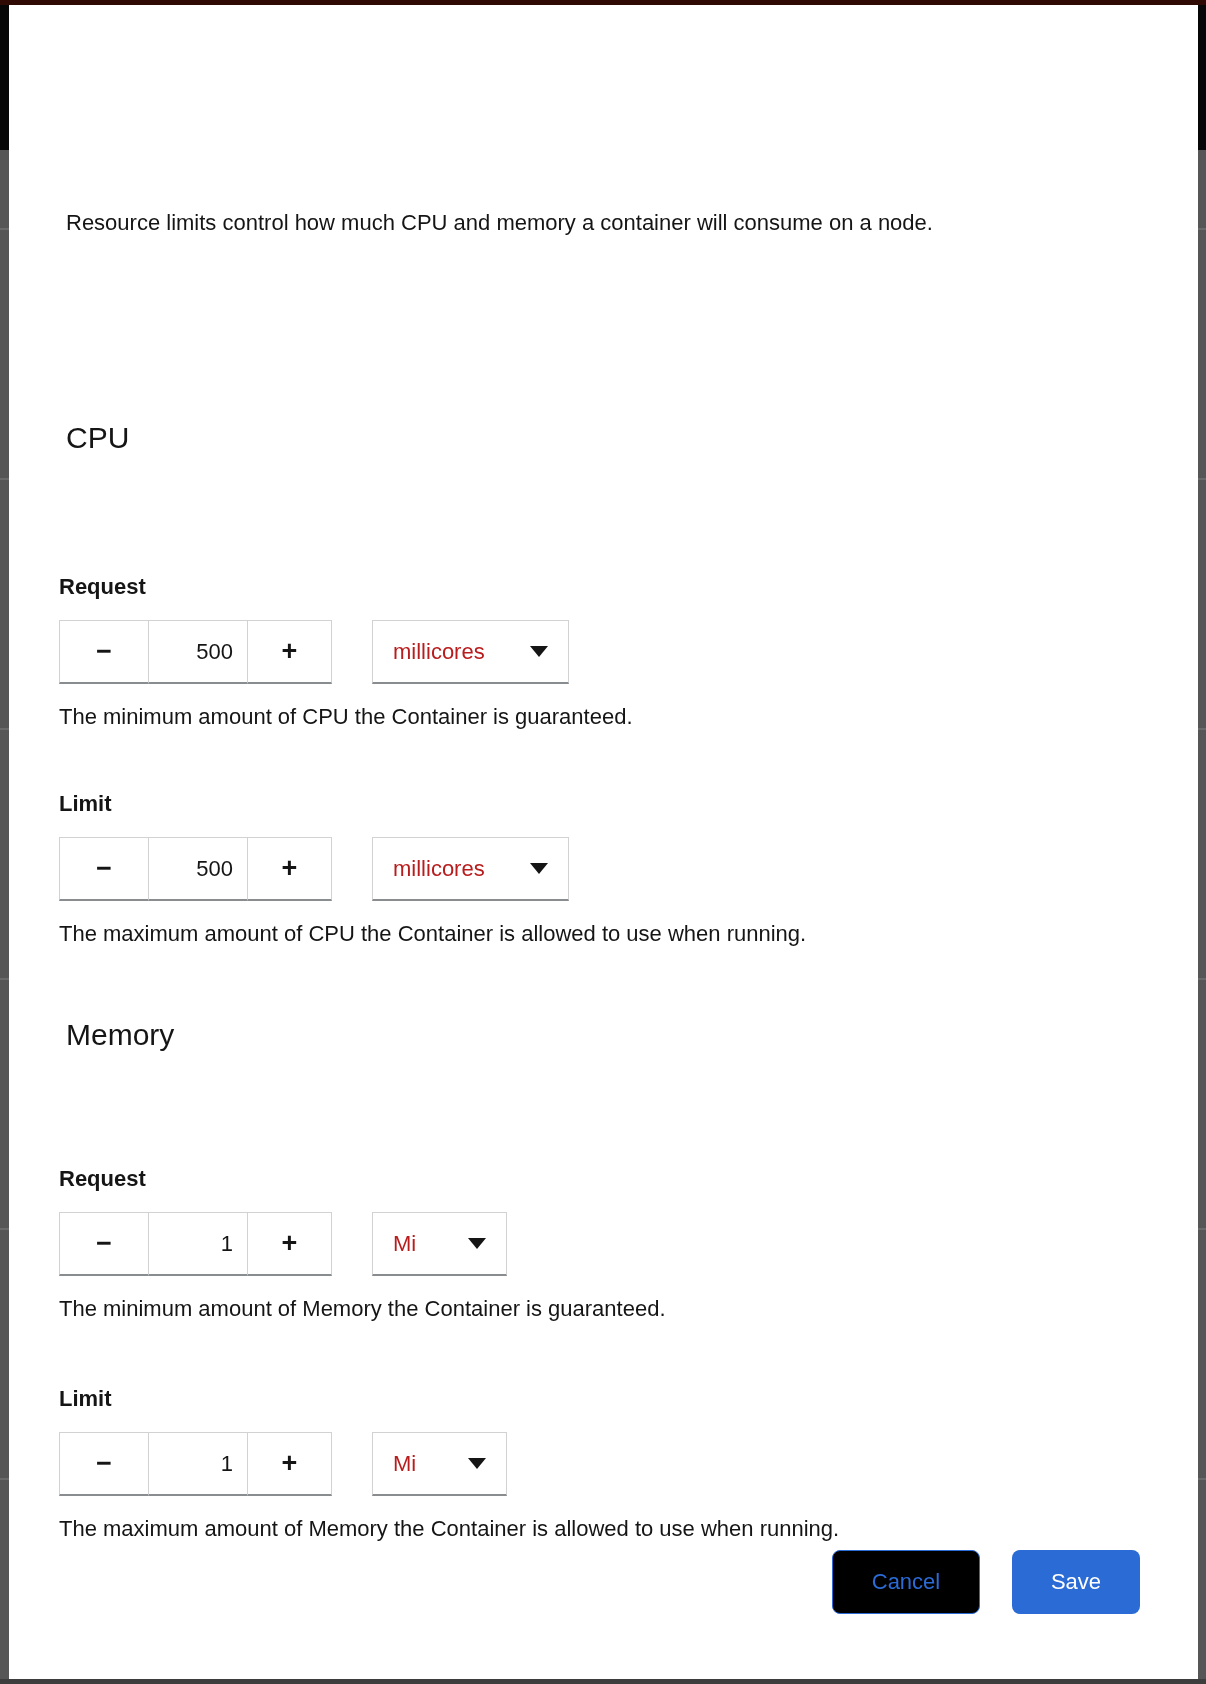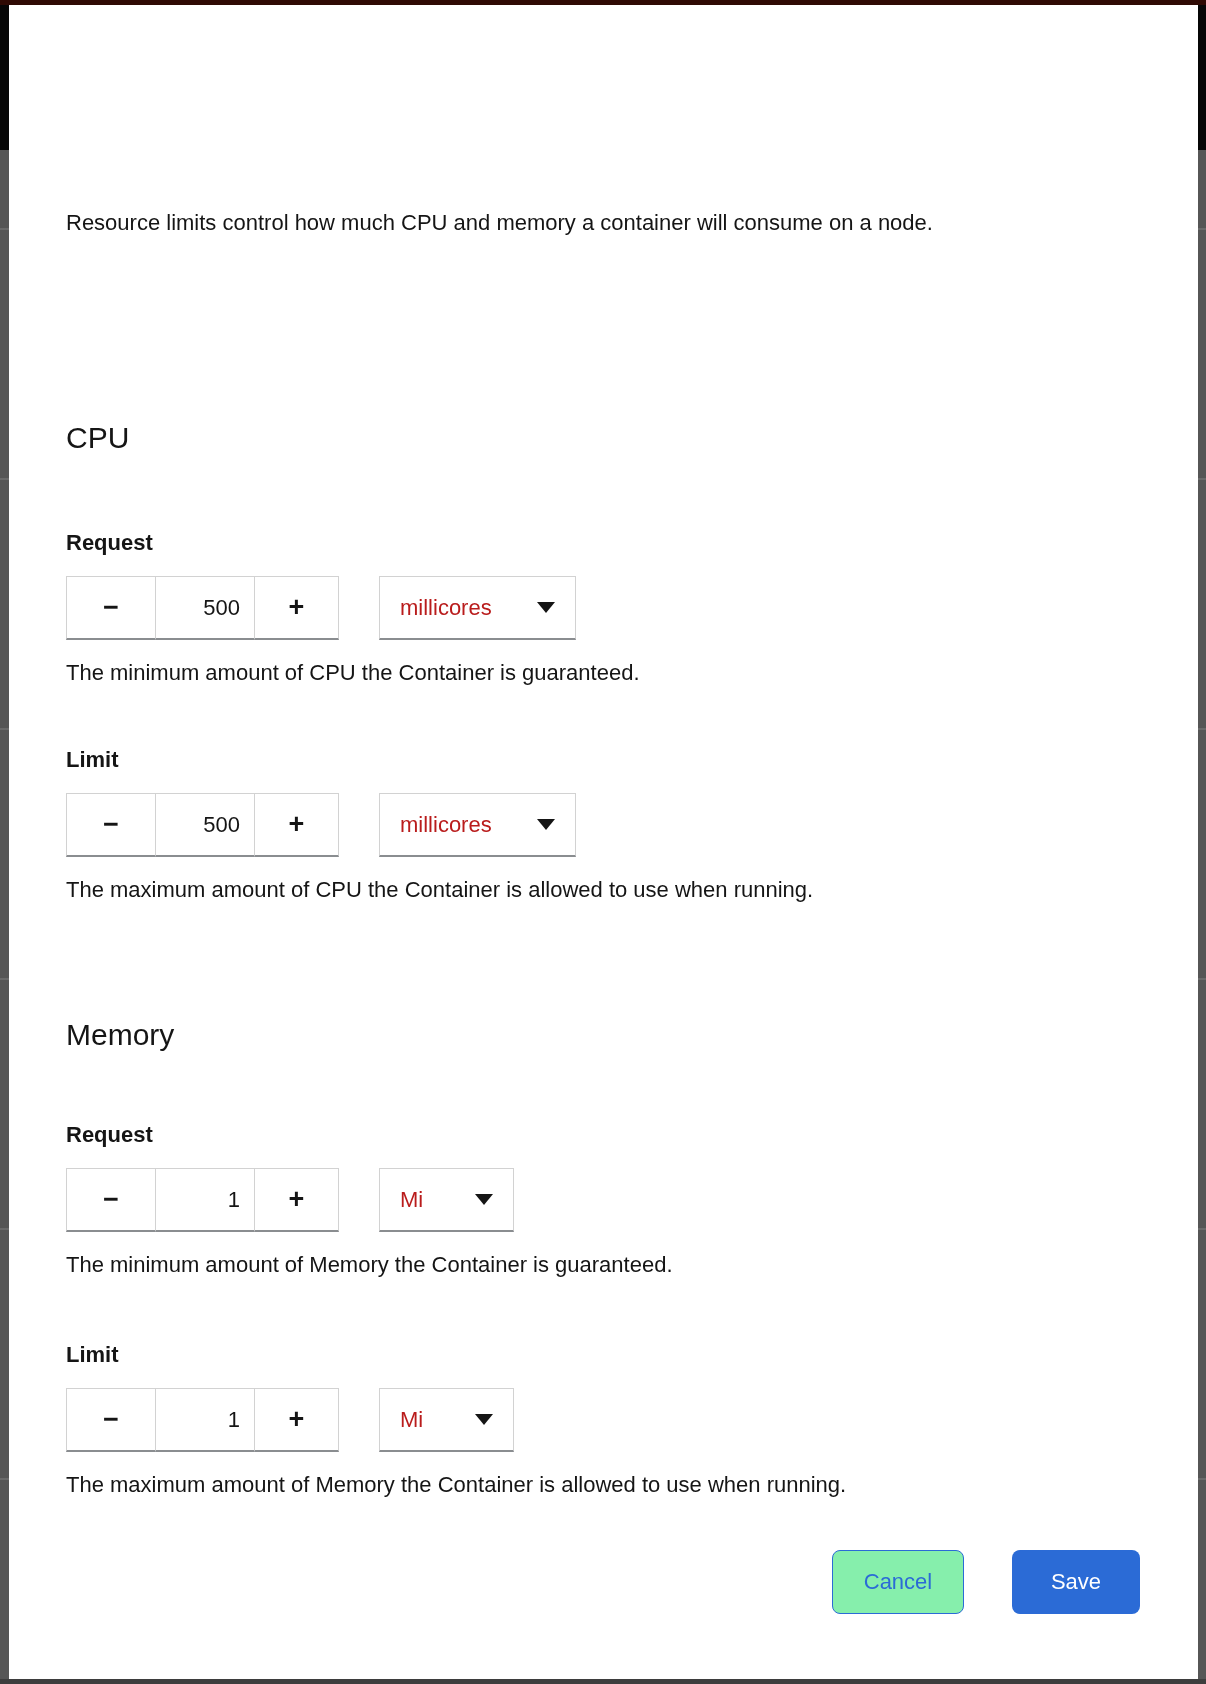--- a/index.html
+++ b/index.html
@@ -24,41 +24,41 @@
   .content > *{position:absolute;}
   .title{left:66px;top:70px;font-size:38px;font-weight:600;letter-spacing:-0.5px;color:#151515;}
   .desc{left:66px;top:188px;font-size:22px;line-height:26px;color:#151515;}
   .container-row{left:66px;top:264px;height:42px;display:flex;align-items:center;font-size:22px;}
   .badge{width:38px;height:38px;border-radius:50%;background:#4596e6;color:#ffffff;
     display:flex;align-items:center;justify-content:center;font-size:21px;margin:0 13px 0 11px;}
   .sec{left:66px;font-size:30px;font-weight:400;color:#151515;}
   .sec-cpu{top:396px;}
   .sec-mem{top:993px;}
   
-  .fg{left:66px;width:1060px;height:200px;}
+  .fg{left:59px;width:1060px;height:200px;margin-top:44px;}
   .fg1{top:530px;} .fg2{top:747px;} .fg3{top:1122px;} .fg4{top:1342px;}
   .flabel{position:absolute;top:0;left:0;font-size:22px;font-weight:700;}
   .controls{position:absolute;top:46px;left:0;height:64px;display:flex;align-items:stretch;}
   .step,.num,.unit{box-sizing:border-box;background:#fff;border:1px solid #d2d2d2;border-bottom:2px solid #8a8d90;}
   .step{width:90px;display:flex;align-items:center;justify-content:center;
     font-size:27px;font-weight:700;color:#151515;cursor:pointer;padding:0;font-family:inherit;}
   .step-plus{width:85px;margin-left:-1px;}
   .num{width:100px;margin-left:-1px;text-align:right;padding:0 14px 0 0;font-size:22px;
     color:#151515;font-family:inherit;outline:none;}
   .unit{margin-left:40px;display:flex;align-items:center;justify-content:space-between;
     padding:0 20px;font-size:22px;color:#b91c1c;cursor:pointer;font-family:inherit;}
   .unit-cpu{width:197px;}
   .unit-mem{width:135px;}
   .caret{width:0;height:0;border-left:9px solid transparent;border-right:9px solid transparent;
     border-top:11px solid #151515;margin-left:14px;}
   .fhelp{position:absolute;top:130px;left:0;font-size:22px;color:#151515;white-space:nowrap;text-align:right;}
   
   .btn{position:absolute;top:1550px;height:64px;border-radius:8px;font-size:22px;
     display:flex;align-items:center;justify-content:center;cursor:pointer;font-family:inherit;}
-  .btn-cancel{left:832px;width:132px;background:#86efac;border:1.5px solid #2b6bd6;color:#2b6bd6;}
+  .btn-cancel{left:832px;width:148px;background:#000000;border:1.5px solid #2b6bd6;color:#2b6bd6;}
   .btn-save{left:1012px;width:128px;background:#2b6bd6;border:none;color:#ffffff;}
 </style>
 </head>
 <body>
 
 <div class="strip-left">
   <div class="strip-dark-top"></div>
   <div class="strip-lines"></div>
 </div>
 <div class="strip-right">

